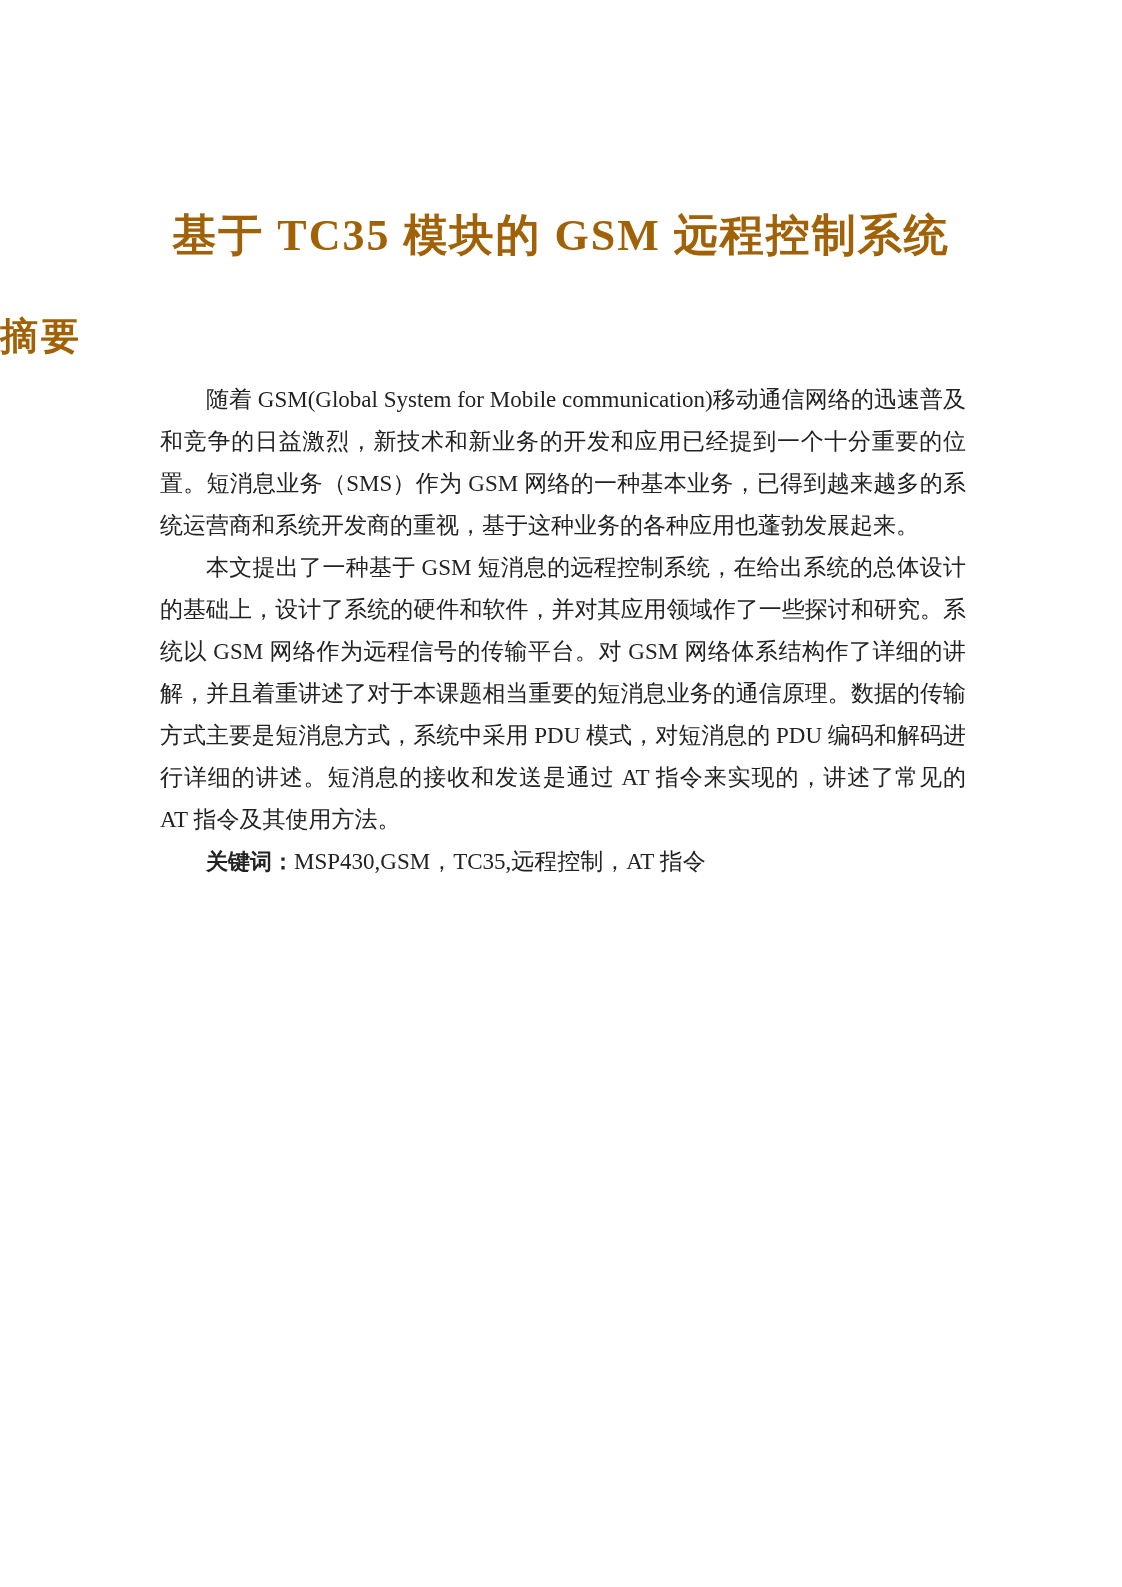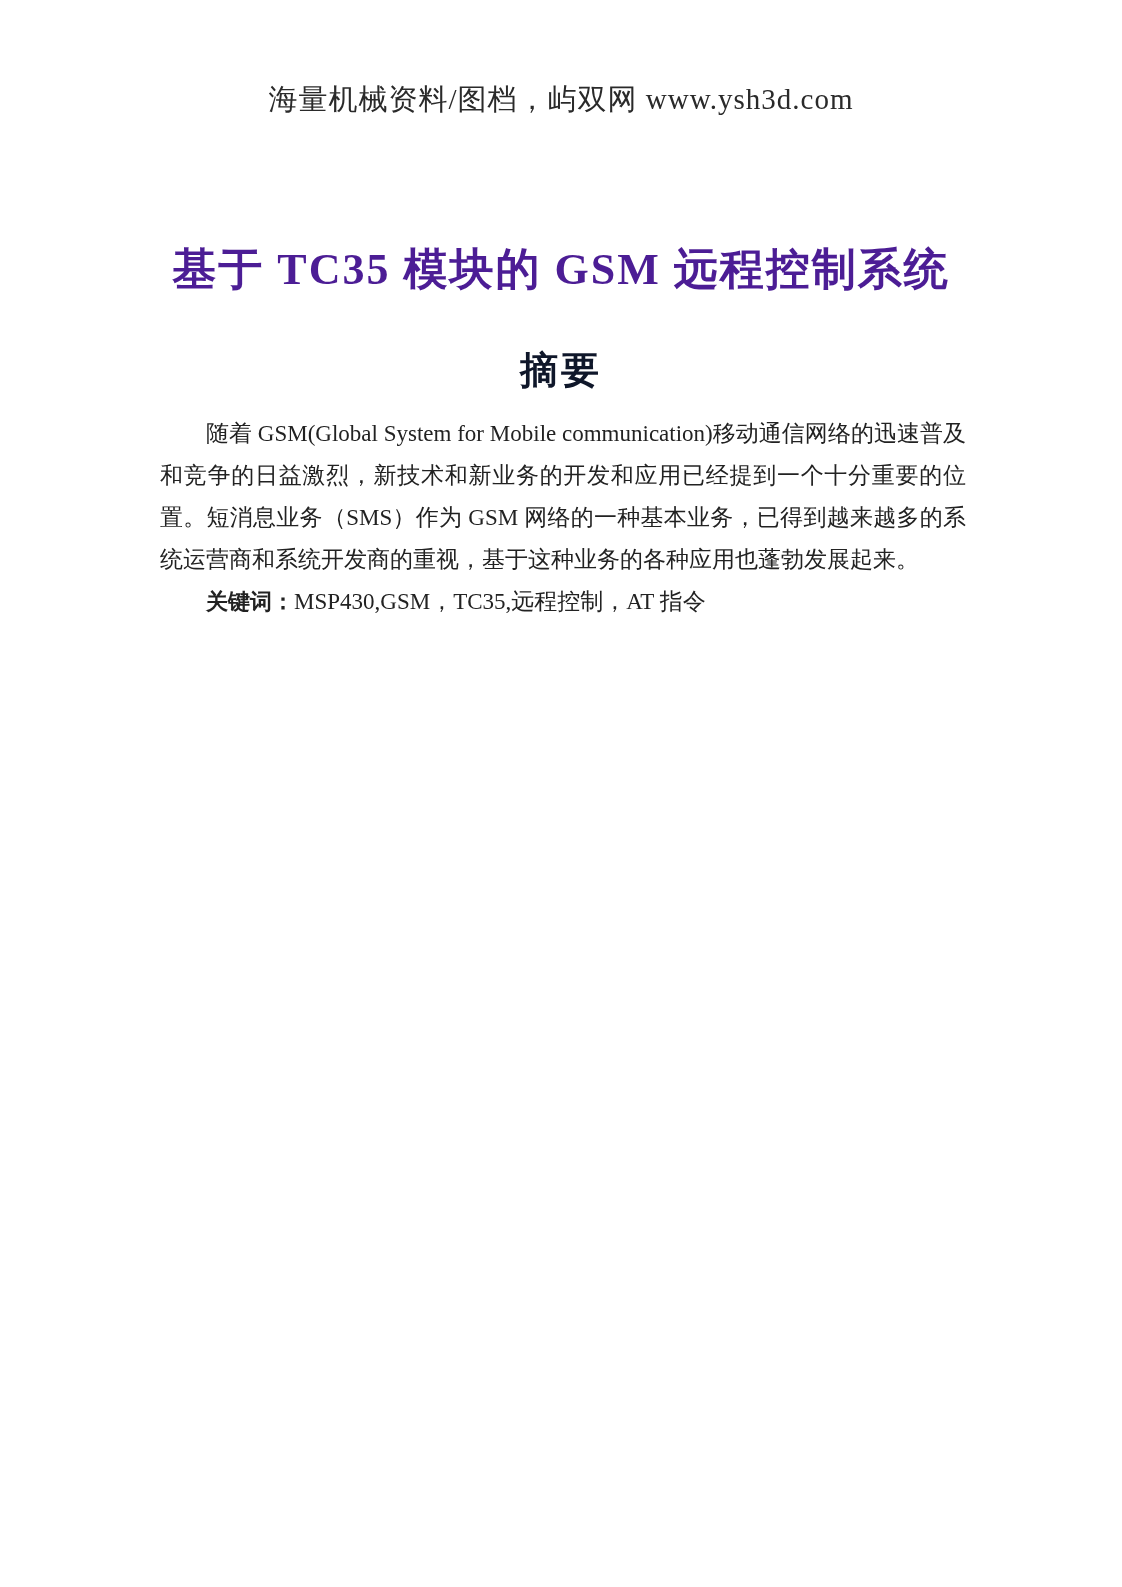--- a/index.html
+++ b/index.html
@@ -35,34 +35,34 @@
   }
 
   
   .doc-title {
     margin-top: 106px;
     text-align: center;
     font-size: 44px;
     line-height: 95px;
     font-weight: 700;
     letter-spacing: 2px;
-    color: #4c1d95;
+    color: #a16207;
     font-family: "Liberation Serif", "DejaVu Serif", serif;
   }
   .doc-title .title-line { display: block; }
 
   
   .abstract-heading {
     margin-top: 30px;
-    text-align: center;
+    text-align: left;
     font-size: 38px;
     line-height: 46px;
     font-weight: 700;
     letter-spacing: 3px;
-    color: #0f172a;
+    color: #a16207;
     font-family: "Liberation Sans", "DejaVu Sans", sans-serif;
   }
 
   
   .abstract-body {
     margin: 20px 156px 0 160px;
     font-size: 23px;
     line-height: 42px;
     text-align: justify;
     color: #222222;
@@ -80,26 +80,26 @@
     font-weight: 700;
     font-family: "Liberation Sans", "DejaVu Sans", sans-serif;
     font-size: 22px;
   }
 </style>
 </head>
 <body>
 
 <div class="page">
 
-  <div class="watermark-header">海量机械资料/图档，屿双网 www.ysh3d.com</div>
 
   <h1 class="doc-title">
     <span class="title-line">基于 TC35 模块的 GSM 远程控制系统</span>
   </h1>
 
   <h2 class="abstract-heading">摘要</h2>
 
   <div class="abstract-body">
     <p>随着 GSM(Global System for Mobile communication)移动通信网络的迅速普及和竞争的日益激烈，新技术和新业务的开发和应用已经提到一个十分重要的位置。短消息业务（SMS）作为 GSM 网络的一种基本业务，已得到越来越多的系统运营商和系统开发商的重视，基于这种业务的各种应用也蓬勃发展起来。</p>
+    <p>本文提出了一种基于 GSM 短消息的远程控制系统，在给出系统的总体设计的基础上，设计了系统的硬件和软件，并对其应用领域作了一些探讨和研究。系统以 GSM 网络作为远程信号的传输平台。对 GSM 网络体系结构作了详细的讲解，并且着重讲述了对于本课题相当重要的短消息业务的通信原理。数据的传输方式主要是短消息方式，系统中采用 PDU 模式，对短消息的 PDU 编码和解码进行详细的讲述。短消息的接收和发送是通过 AT 指令来实现的，讲述了常见的 AT 指令及其使用方法。</p>
     <p class="keywords-line"><span class="kw-label">关键词：</span><span>MSP430,GSM，TC35,远程控制，AT 指令</span></p>
   </div>
 
 </div>
 
 </body></html>

